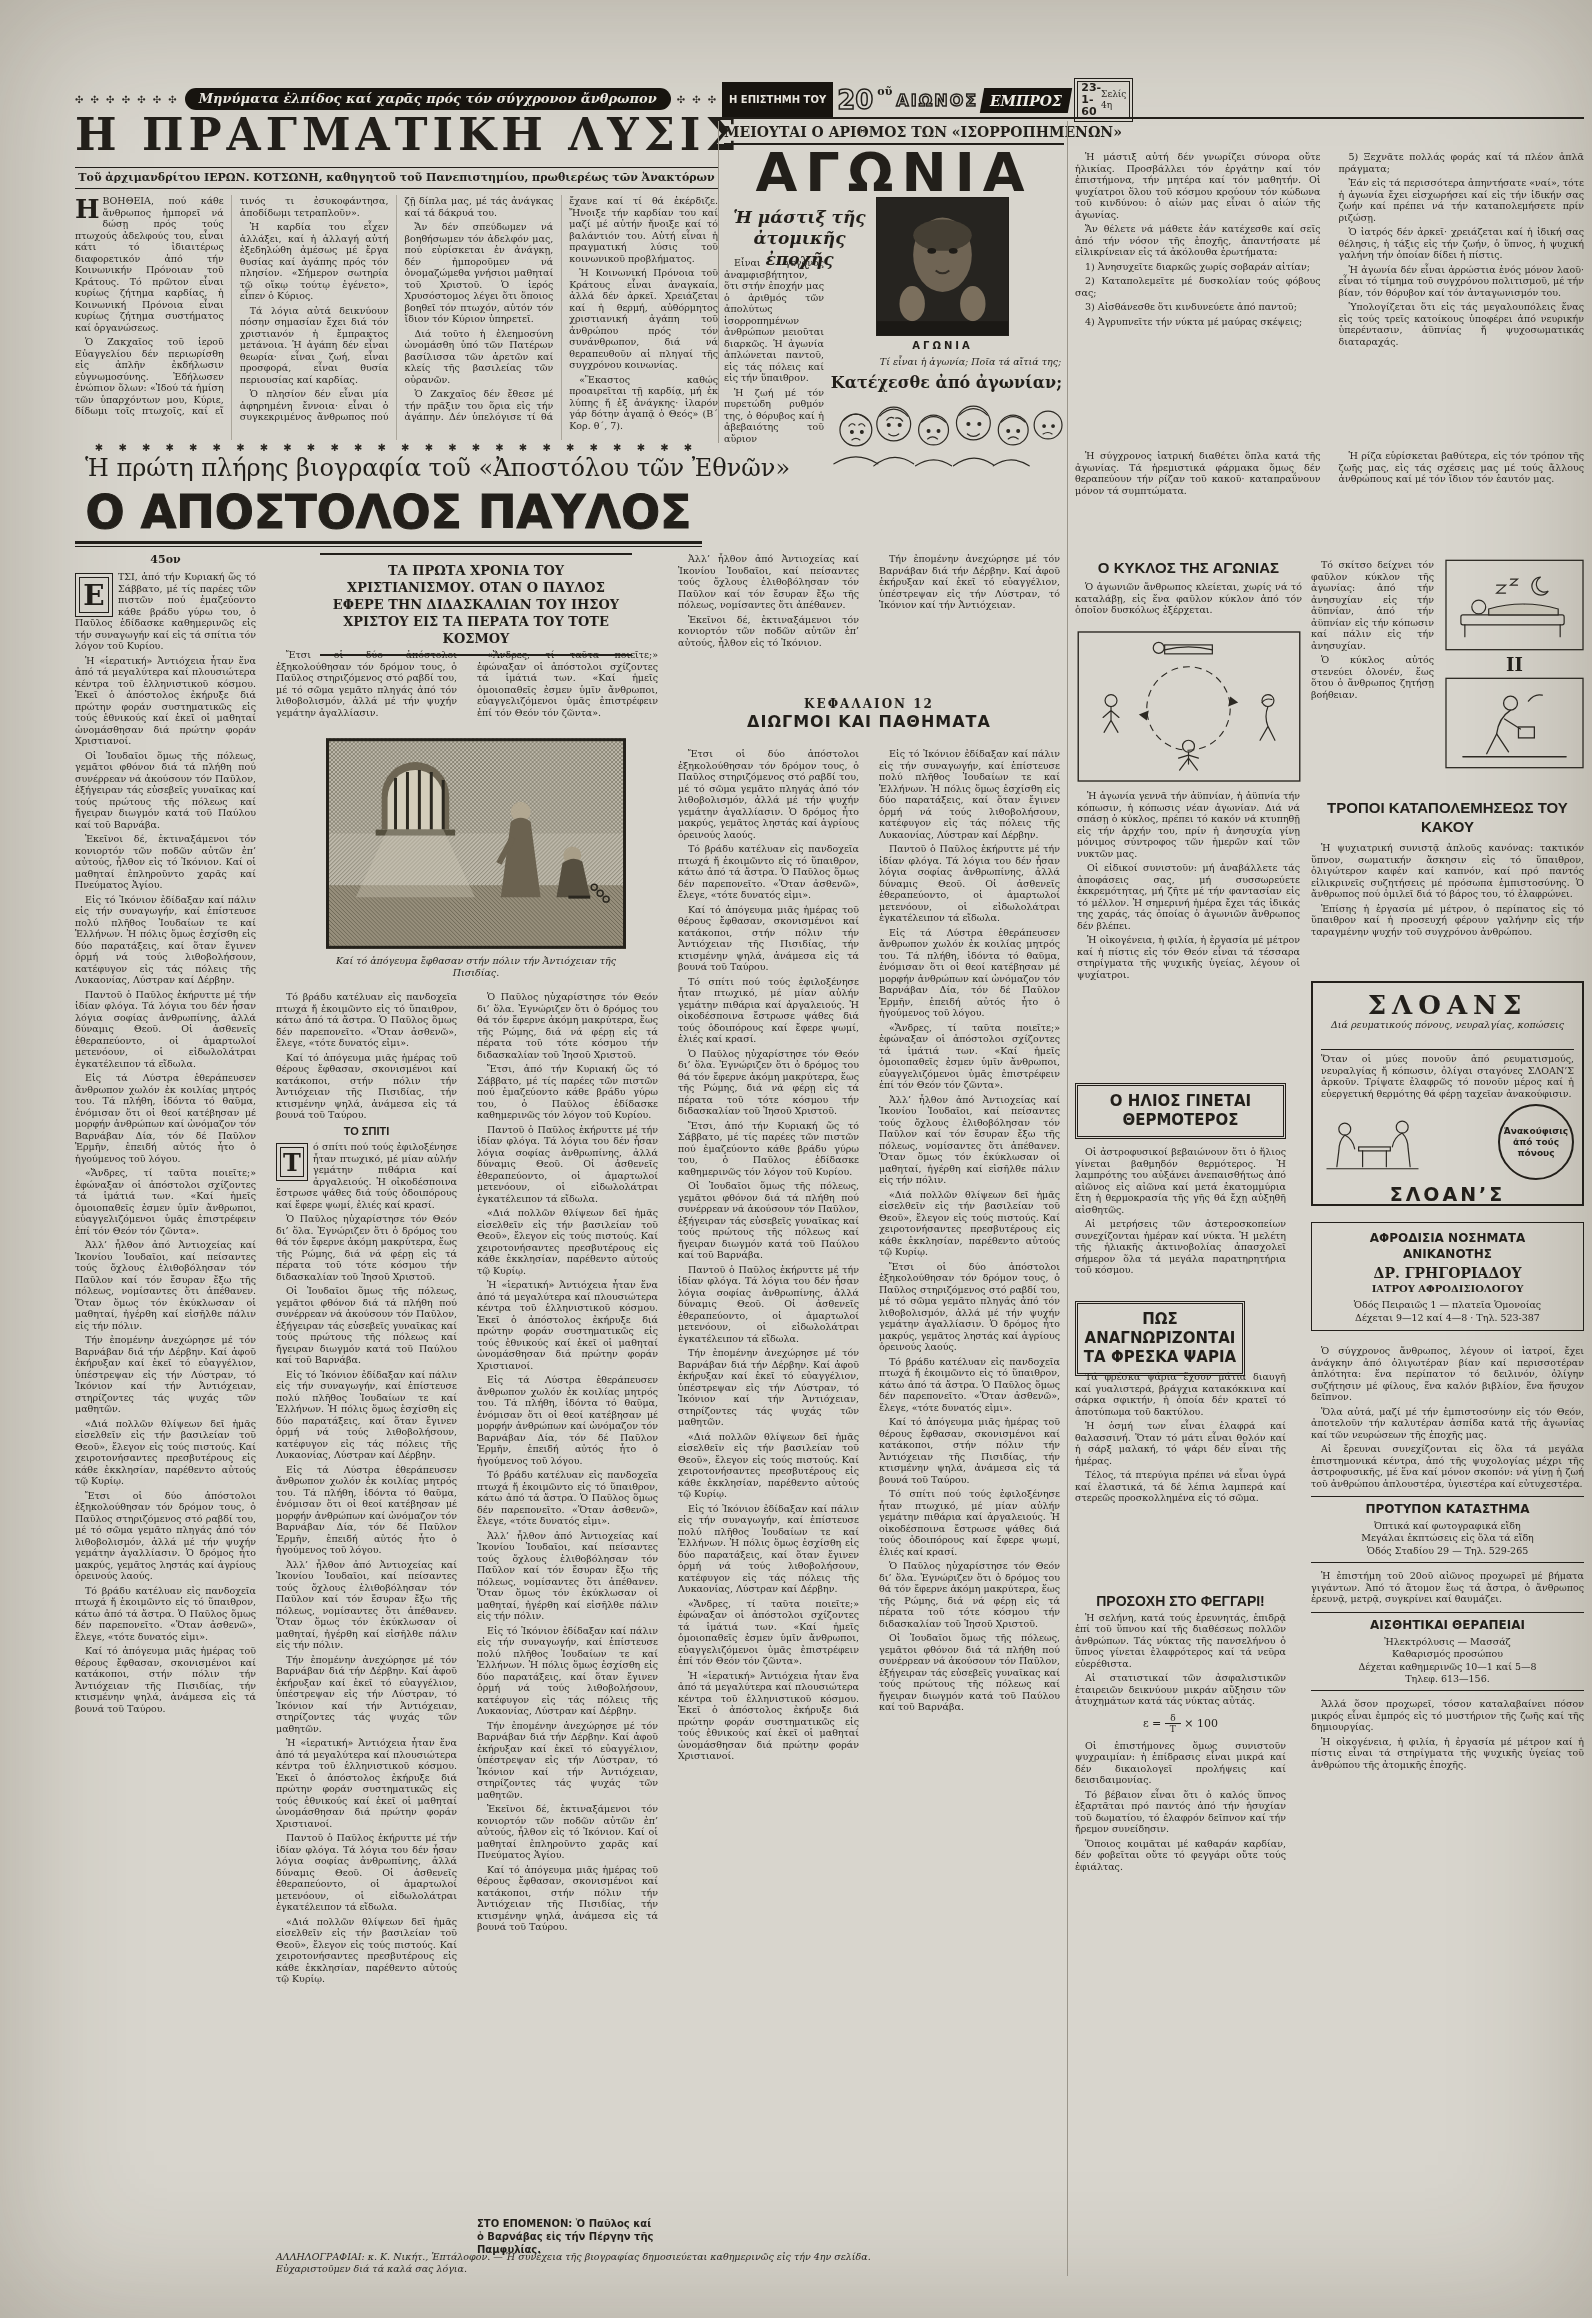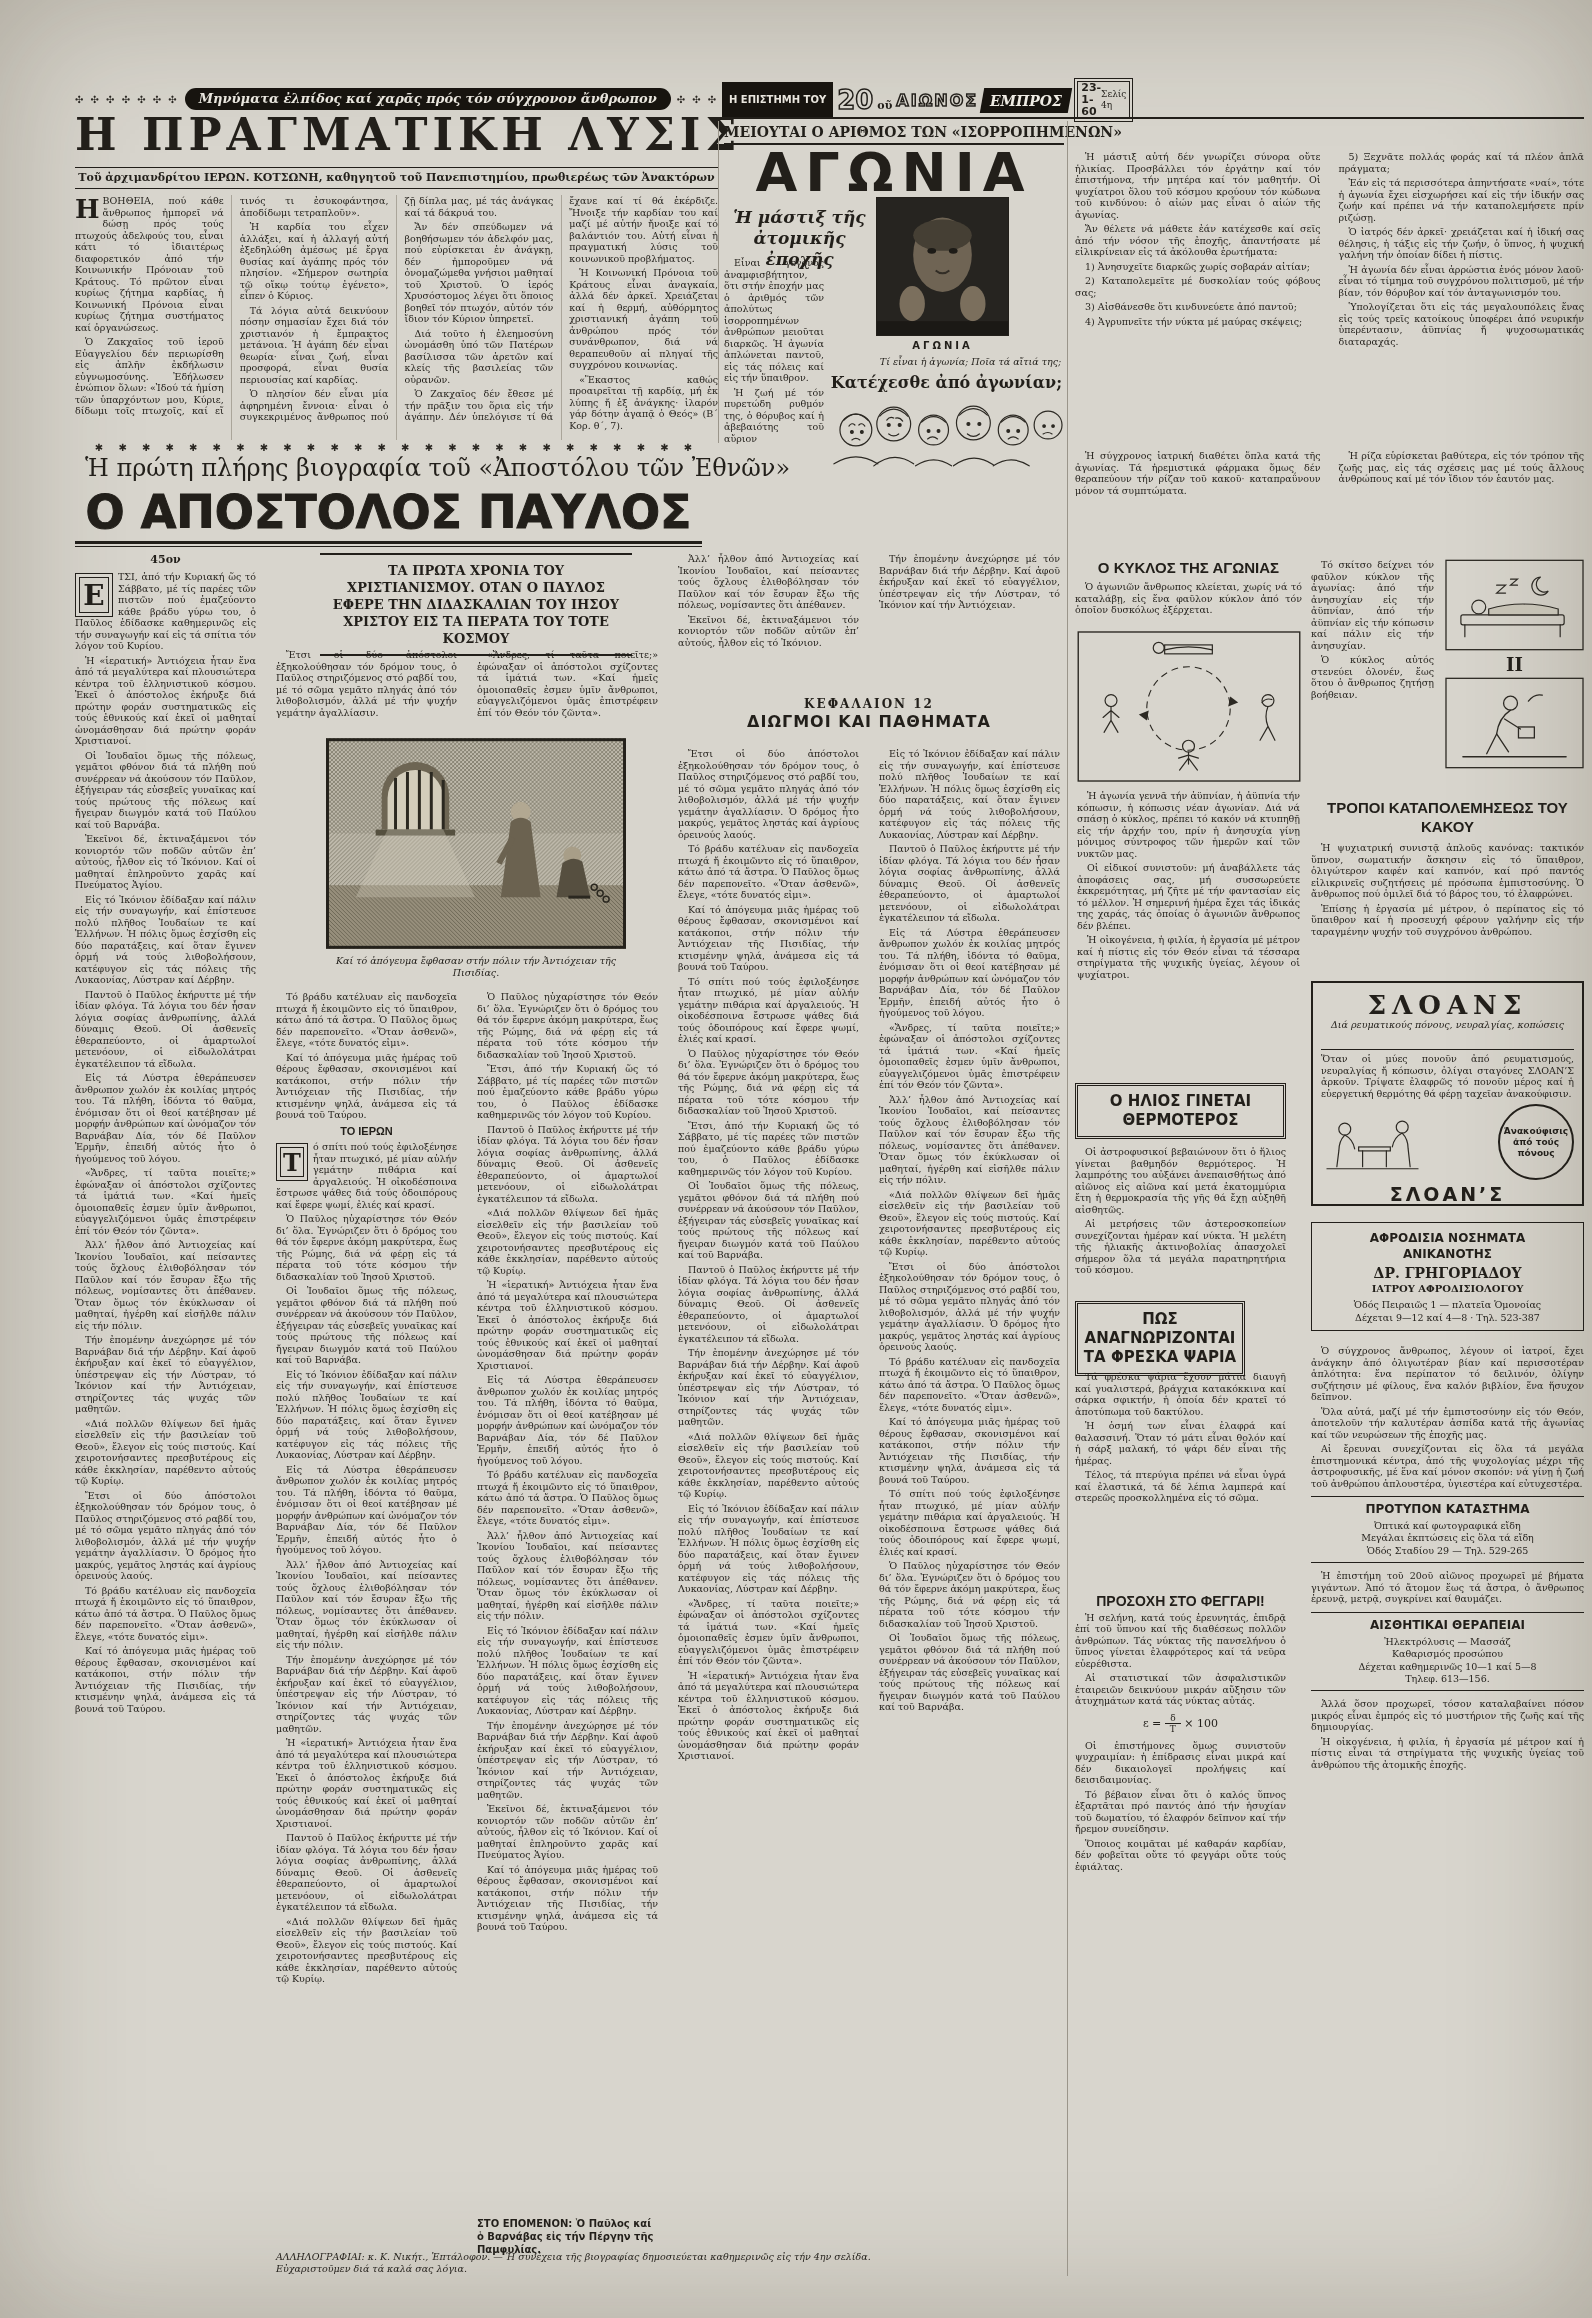--- a/index.html
+++ b/index.html
@@ -15,21 +15,21 @@
   .vrule{width:1px;background:#9a958a}
   .bar{background:#17140f;color:#e9e6de}
   .banner{flex:0 0 auto;padding:3px 14px;border-radius:12px;font:italic 700 13px/16px "DejaVu Serif",serif;white-space:nowrap}
   .crosses{font-size:10px;letter-spacing:2px;color:#2a2722;white-space:nowrap;overflow:hidden;flex:1 1 auto;text-align:center}
   .h-lead{font:700 44px/52px "DejaVu Serif",serif;letter-spacing:5px;text-align:center;white-space:nowrap}
   .byline{border-top:1px solid #221f1a;border-bottom:1px solid #221f1a;padding:3px 0;
           font:700 11px/14px "DejaVu Serif",serif;text-align:center}
   .stars{font-size:10px;letter-spacing:6px;text-align:center;color:#2a2722;white-space:nowrap;overflow:hidden}
   .scibar{padding:12px 7px;font:700 10px/12px "DejaVu Sans",sans-serif;white-space:nowrap}
   .hollow{color:#d8d5cd;-webkit-text-stroke:1.5px #221f1a;font-family:"DejaVu Sans",sans-serif;font-weight:800;white-space:nowrap}
-  .centsuf{font:700 11px/11px "DejaVu Serif",serif;align-self:flex-start;margin-top:16px}
+  .centsuf{font:700 11px/11px "DejaVu Serif",serif;align-self:flex-start;margin-top:2px}
   .logo{background:#17140f;transform:skewX(-10deg);padding:3px 8px}
   .logo i{display:inline-block;transform:skewX(10deg);color:#efece4;font:italic 700 14px/16px "DejaVu Serif",serif;white-space:nowrap}
   .datebox{display:inline-flex;align-items:center;border:1px solid #221f1a;
            box-shadow:inset 0 0 0 2px #d8d5cd,inset 0 0 0 3px #221f1a;padding:3px 6px}
   .datebox b{font:700 11px/12px "DejaVu Sans",sans-serif}
   .datebox em{font:400 9px/11px "DejaVu Serif",serif;font-style:normal}
   .kicker{font:700 14px/18px "DejaVu Serif",serif;text-align:center;border-bottom:2px solid #221f1a;padding-bottom:2px;white-space:nowrap}
   .h-agonia{font-family:"DejaVu Sans",sans-serif;font-weight:800;font-size:54px;line-height:56px;letter-spacing:8px;text-align:center}
   .agsub{font:italic 700 17px/21px "DejaVu Serif",serif;text-align:center}
   .photo-frame{border:1px solid #221f1a;background:#262420;display:block}
@@ -468,21 +468,21 @@
       </g>
     <rect x="1.5" y="1.5" width="299" height="209" fill="none" stroke="#24211b" stroke-width="3"></rect>
   </svg>
   <div class="abs illcap" style="left:320px;top:955px;width:312px">Καί τό ἀπόγευμα ἔφθασαν στήν πόλιν τήν Ἀντιόχειαν τῆς Πισιδίας.</div>
 
   <div class="abs col" style="left:276px;top:991px;width:181px;height:1248px">
     <div>
         <p>Τό βράδυ κατέλυαν εἰς πανδοχεῖα πτωχά ἤ ἐκοιμῶντο εἰς τό ὕπαιθρον, κάτω ἀπό τά ἄστρα. Ὁ Παῦλος ὅμως δέν παρεπονεῖτο. «Ὅταν ἀσθενῶ», ἔλεγε, «τότε δυνατός εἰμι».</p>
         <p>Καί τό ἀπόγευμα μιᾶς ἡμέρας τοῦ θέρους ἔφθασαν, σκονισμένοι καί κατάκοποι, στήν πόλιν τήν Ἀντιόχειαν τῆς Πισιδίας, τήν κτισμένην ψηλά, ἀνάμεσα εἰς τά βουνά τοῦ Ταύρου.</p>
       </div>
-    <div class="subh" style="font-size:11px;margin:5px 0 4px">ΤΟ ΙΕΡΩΝ</div>
+    <div class="subh" style="font-size:11px;margin:5px 0 4px">ΤΟ ΣΠΙΤΙ</div>
     <p class="noindent"><span class="initbox" style="width:32px;height:38px;font-size:24px;line-height:38px">Τ</span><span>ό σπίτι πού τούς ἐφιλοξένησε ἦταν πτωχικό, μέ μίαν αὐλήν γεμάτην πιθάρια καί ἀργαλειούς. Ἡ οἰκοδέσποινα ἔστρωσε ψάθες διά τούς ὁδοιπόρους καί ἔφερε ψωμί, ἐλιές καί κρασί.</span></p>
     <div>
         <p>Ὁ Παῦλος ηὐχαρίστησε τόν Θεόν δι’ ὅλα. Ἐγνώριζεν ὅτι ὁ δρόμος του θά τόν ἔφερνε ἀκόμη μακρύτερα, ἕως τῆς Ρώμης, διά νά φέρῃ εἰς τά πέρατα τοῦ τότε κόσμου τήν διδασκαλίαν τοῦ Ἰησοῦ Χριστοῦ.</p>
         <p>Οἱ Ἰουδαῖοι ὅμως τῆς πόλεως, γεμᾶτοι φθόνον διά τά πλήθη πού συνέρρεαν νά ἀκούσουν τόν Παῦλον, ἐξήγειραν τάς εὐσεβεῖς γυναῖκας καί τούς πρώτους τῆς πόλεως καί ἤγειραν διωγμόν κατά τοῦ Παύλου καί τοῦ Βαρνάβα.</p>
         <p>Εἰς τό Ἰκόνιον ἐδίδαξαν καί πάλιν εἰς τήν συναγωγήν, καί ἐπίστευσε πολύ πλῆθος Ἰουδαίων τε καί Ἑλλήνων. Ἡ πόλις ὅμως ἐσχίσθη εἰς δύο παρατάξεις, καί ὅταν ἔγινεν ὁρμή νά τούς λιθοβολήσουν, κατέφυγον εἰς τάς πόλεις τῆς Λυκαονίας, Λύστραν καί Δέρβην.</p>
         <p>Εἰς τά Λύστρα ἐθεράπευσεν ἄνθρωπον χωλόν ἐκ κοιλίας μητρός του. Τά πλήθη, ἰδόντα τό θαῦμα, ἐνόμισαν ὅτι οἱ θεοί κατέβησαν μέ μορφήν ἀνθρώπων καί ὠνόμαζον τόν Βαρνάβαν Δία, τόν δέ Παῦλον Ἑρμῆν, ἐπειδή αὐτός ἦτο ὁ ἡγούμενος τοῦ λόγου.</p>
         <p>Ἀλλ’ ἦλθον ἀπό Ἀντιοχείας καί Ἰκονίου Ἰουδαῖοι, καί πείσαντες τούς ὄχλους ἐλιθοβόλησαν τόν Παῦλον καί τόν ἔσυραν ἔξω τῆς πόλεως, νομίσαντες ὅτι ἀπέθανεν. Ὅταν ὅμως τόν ἐκύκλωσαν οἱ μαθηταί, ἠγέρθη καί εἰσῆλθε πάλιν εἰς τήν πόλιν.</p>
         <p>Τήν ἐπομένην ἀνεχώρησε μέ τόν Βαρνάβαν διά τήν Δέρβην. Καί ἀφοῦ ἐκήρυξαν καί ἐκεῖ τό εὐαγγέλιον, ὑπέστρεψαν εἰς τήν Λύστραν, τό Ἰκόνιον καί τήν Ἀντιόχειαν, στηρίζοντες τάς ψυχάς τῶν μαθητῶν.</p>
         <p>Ἡ «ἱερατική» Ἀντιόχεια ἦταν ἕνα ἀπό τά μεγαλύτερα καί πλουσιώτερα κέντρα τοῦ ἑλληνιστικοῦ κόσμου. Ἐκεῖ ὁ ἀπόστολος ἐκήρυξε διά πρώτην φοράν συστηματικῶς εἰς τούς ἐθνικούς καί ἐκεῖ οἱ μαθηταί ὠνομάσθησαν διά πρώτην φοράν Χριστιανοί.</p>
         <p>Παντοῦ ὁ Παῦλος ἐκήρυττε μέ τήν ἰδίαν φλόγα. Τά λόγια του δέν ἦσαν λόγια σοφίας ἀνθρωπίνης, ἀλλά δύναμις Θεοῦ. Οἱ ἀσθενεῖς ἐθεραπεύοντο, οἱ ἁμαρτωλοί μετενόουν, οἱ εἰδωλολάτραι ἐγκατέλειπον τά εἴδωλα.</p>

